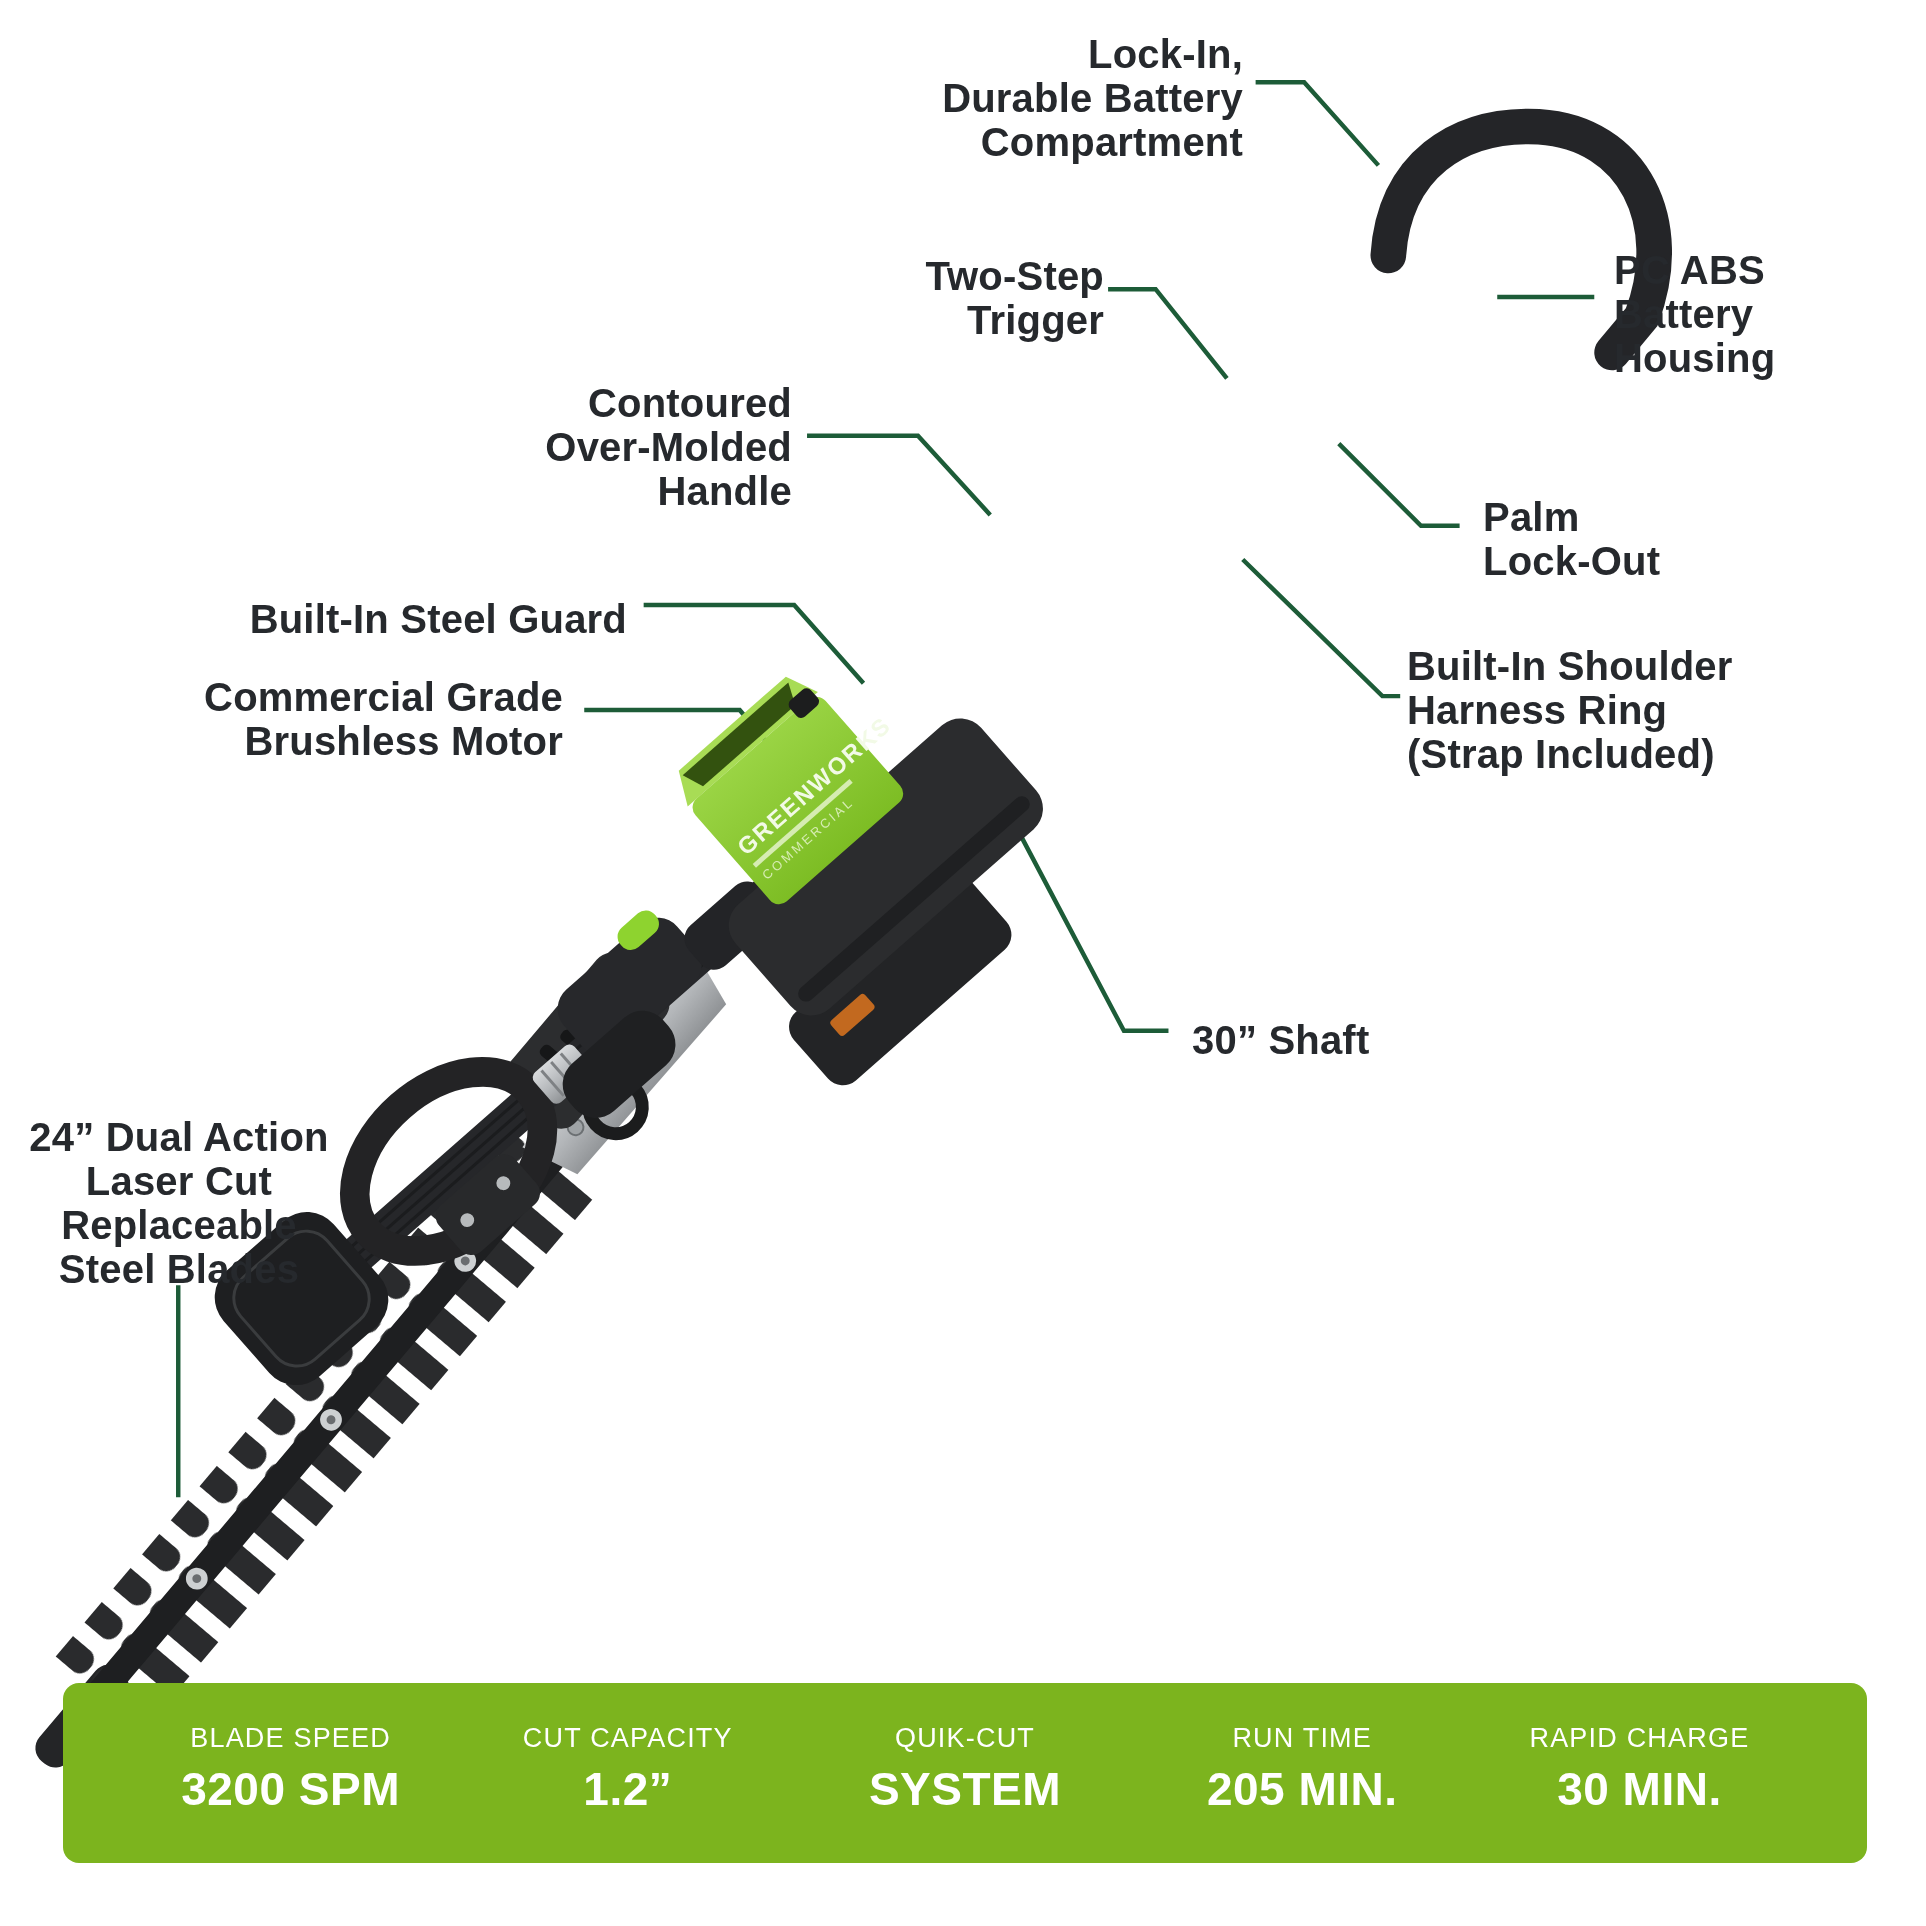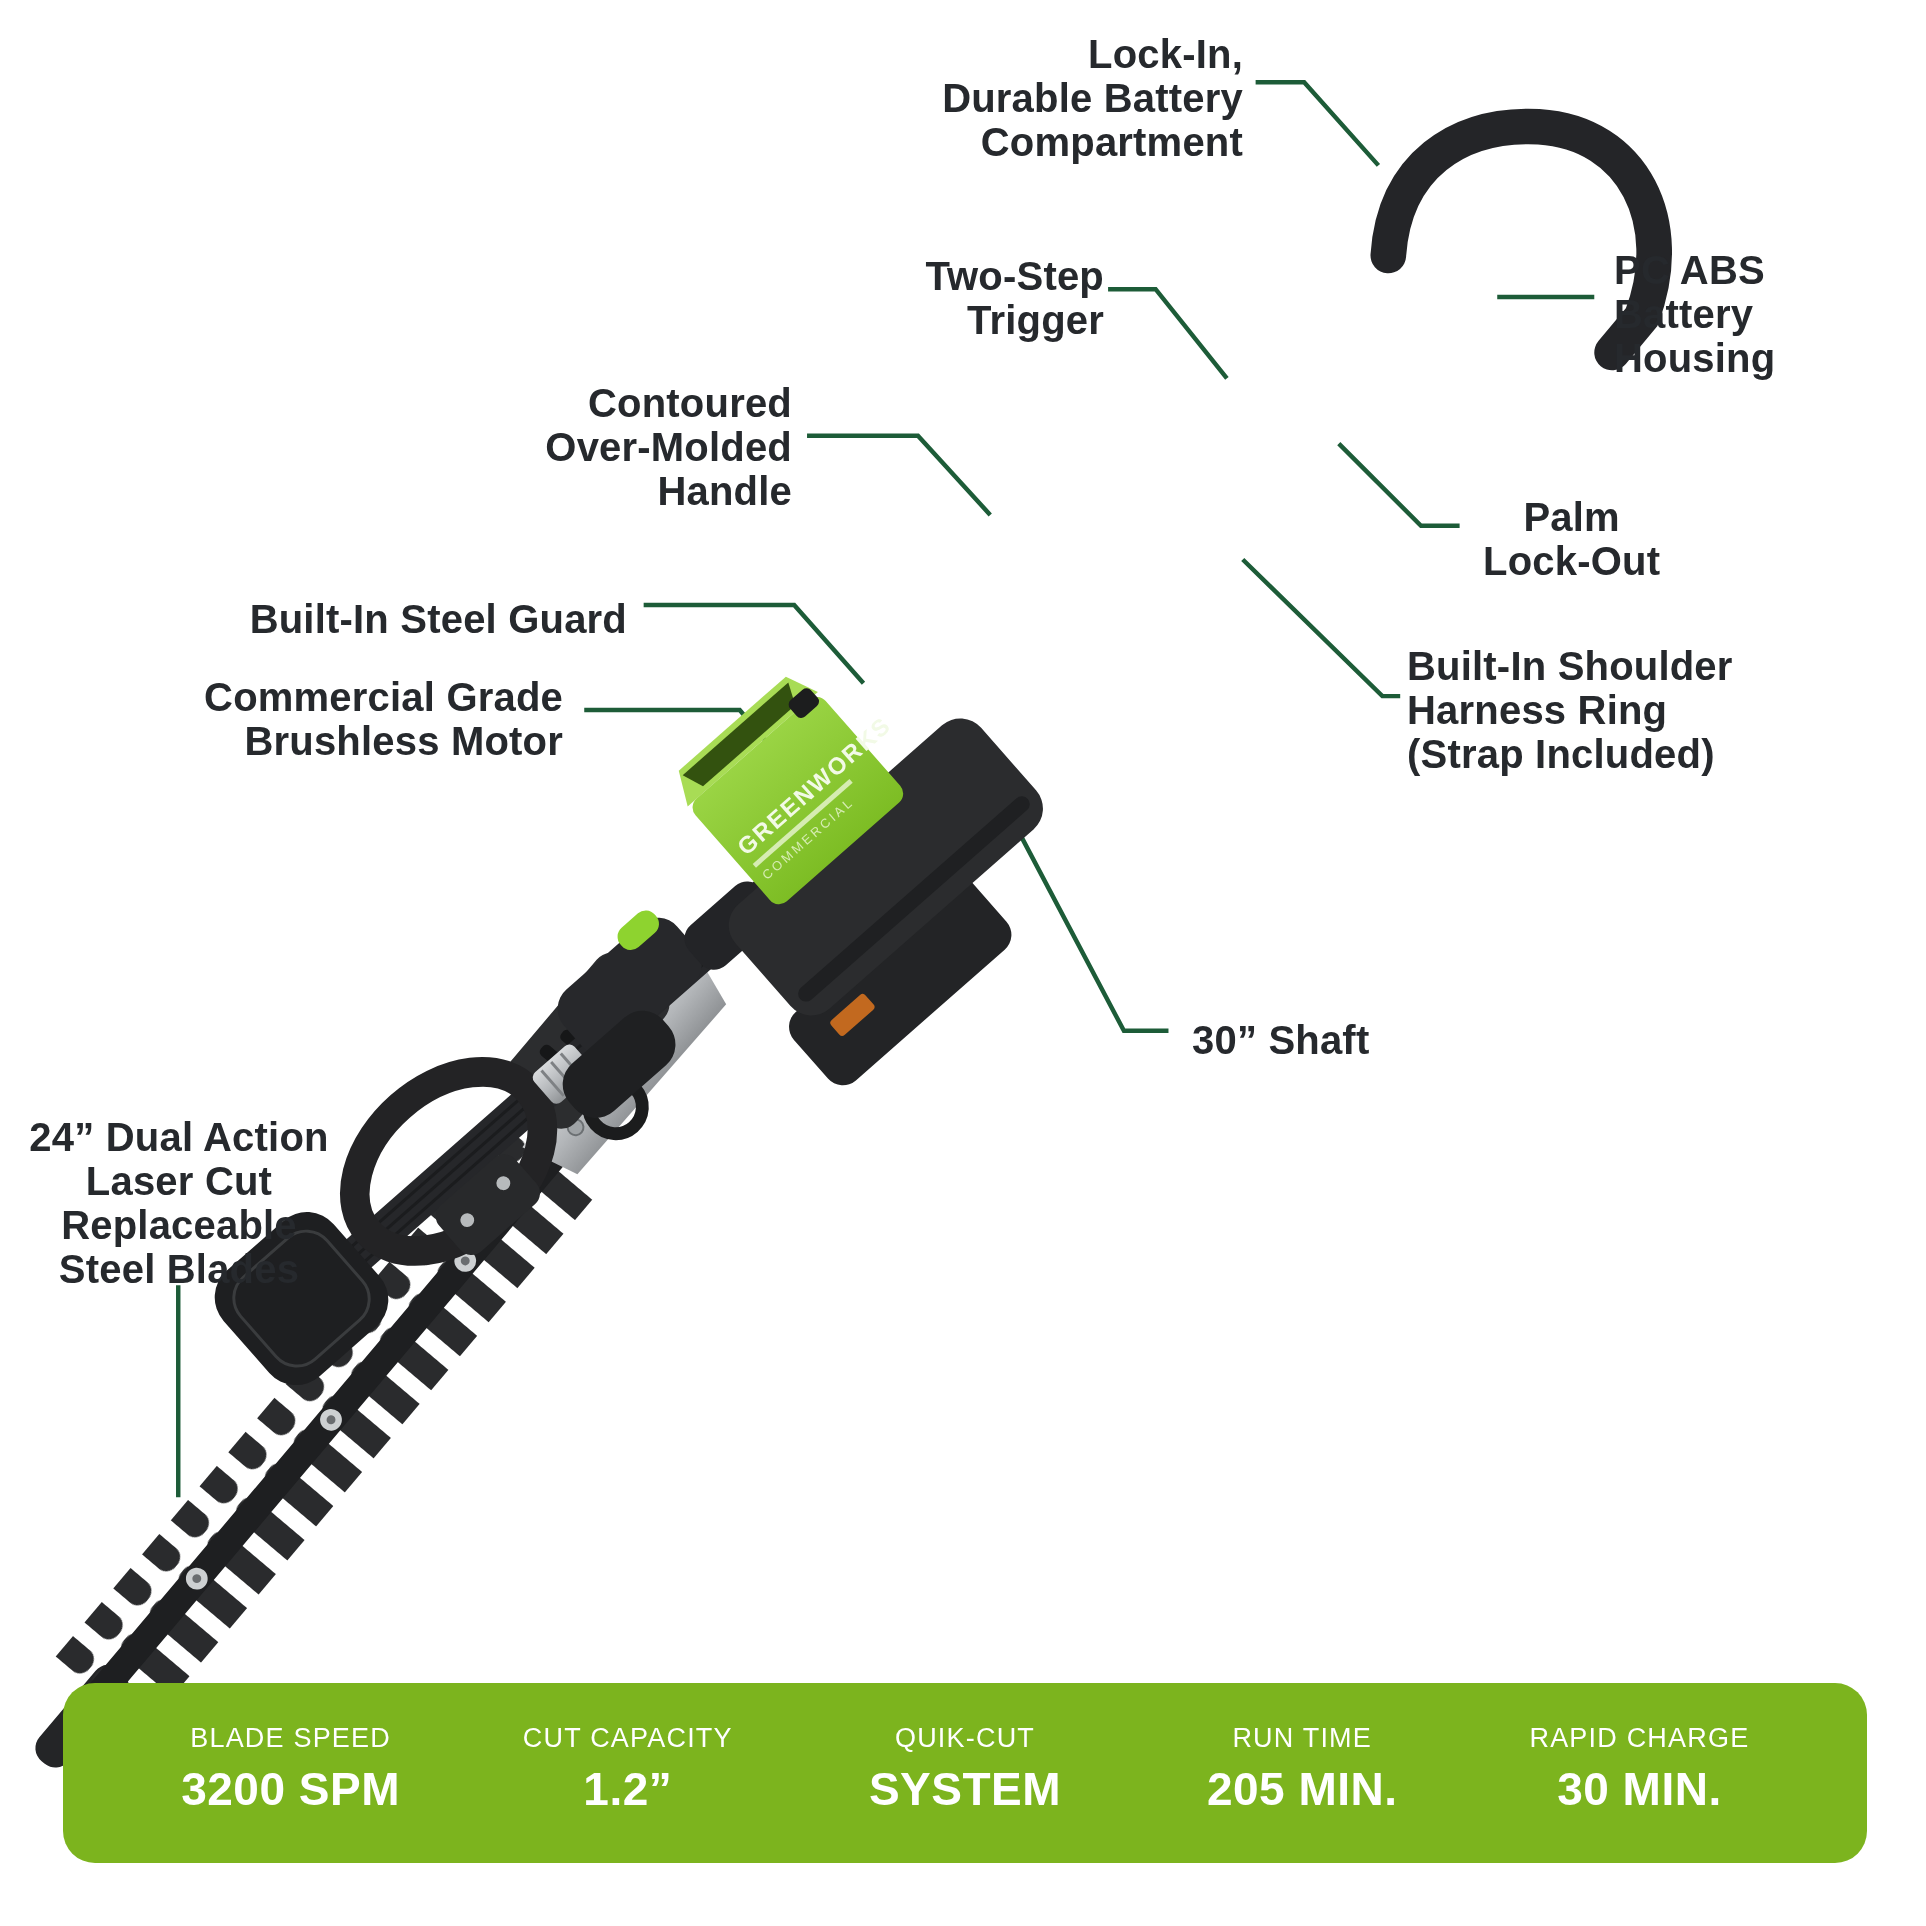--- a/index.html
+++ b/index.html
@@ -10,21 +10,21 @@
   .callout{
     position:absolute;color:#26292d;font-size:40px;line-height:44px;
     font-weight:600;letter-spacing:0.2px;white-space:nowrap;margin-top:10px;
   }
   .callout.right-align{text-align:right;}
   .callout.left-align{text-align:left;}
   .callout.center-align{text-align:center;}
   #illustration{position:absolute;left:0;top:0;}
   .spec-bar{
     position:absolute;left:63px;top:1683px;width:1804px;height:180px;
-    background:#7cb41e;border-radius:32px;display:flex;align-items:center;
+    background:#7cb41e;border-radius:16px;display:flex;align-items:center;
     justify-content:space-between;padding:0 59px;box-sizing:border-box;
   }
   .spec-item{
     display:flex;flex-direction:column;align-items:center;gap:8px;
     color:#ffffff;flex:1 1 0;margin-top:-8px;
   }
   .spec-label{font-size:27px;letter-spacing:1.2px;font-weight:400;}
   .spec-value{font-size:46px;font-weight:bold;letter-spacing:0.5px;}
 </style>
 </head>
@@ -151,21 +151,21 @@
   <div>Battery</div>
   <div>Housing</div>
 </div>
 
 <div class="callout right-align" style="right:1135px; top:371px;">
   <div>Contoured</div>
   <div>Over-Molded</div>
   <div>Handle</div>
 </div>
 
-<div class="callout left-align" style="left:1483px; top:485px;text-align:center;">
+<div class="callout left-align" style="left:1483px; top:485px;">
   <div>Palm</div>
   <div>Lock-Out</div>
 </div>
 
 <div class="callout right-align" style="right:1300px; top:587px;">
   <div>Built-In Steel Guard</div>
 </div>
 
 <div class="callout left-align" style="left:1407px; top:634px;">
   <div>Built-In Shoulder</div>

